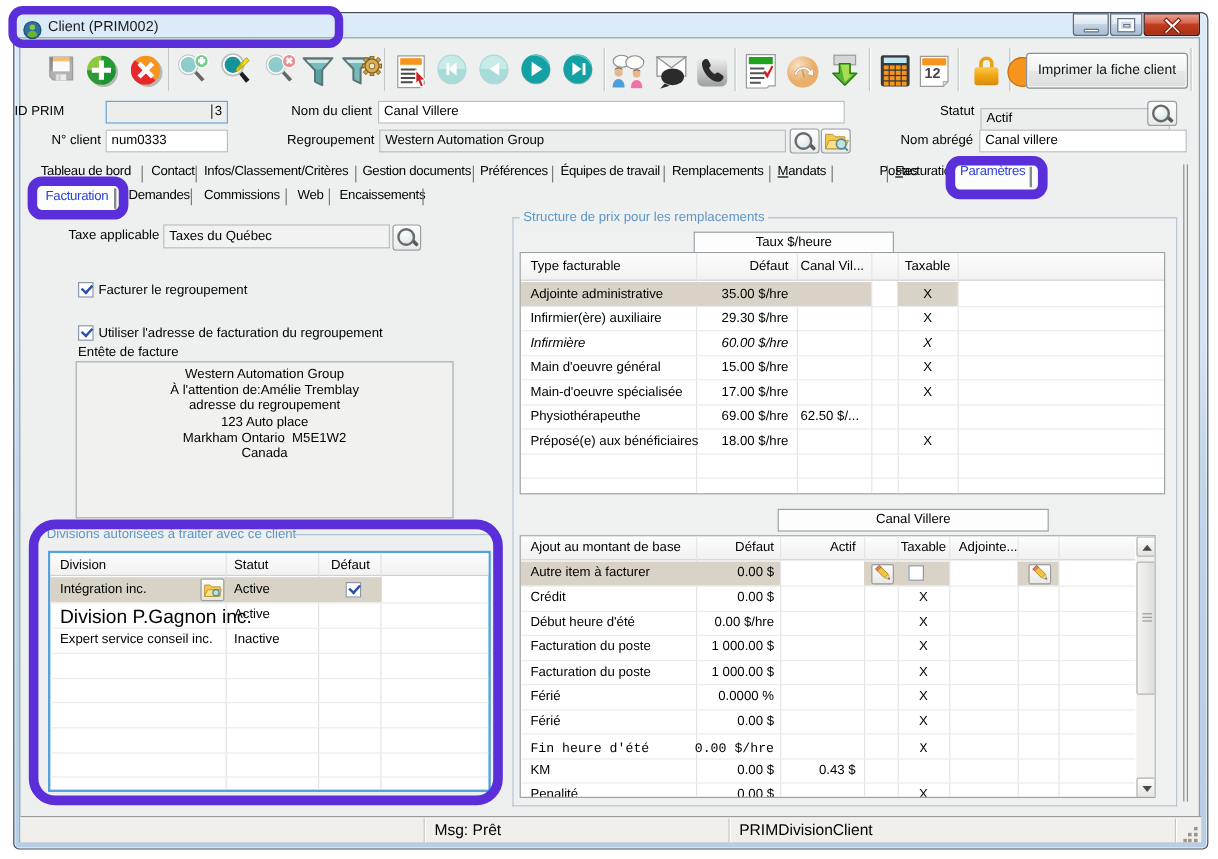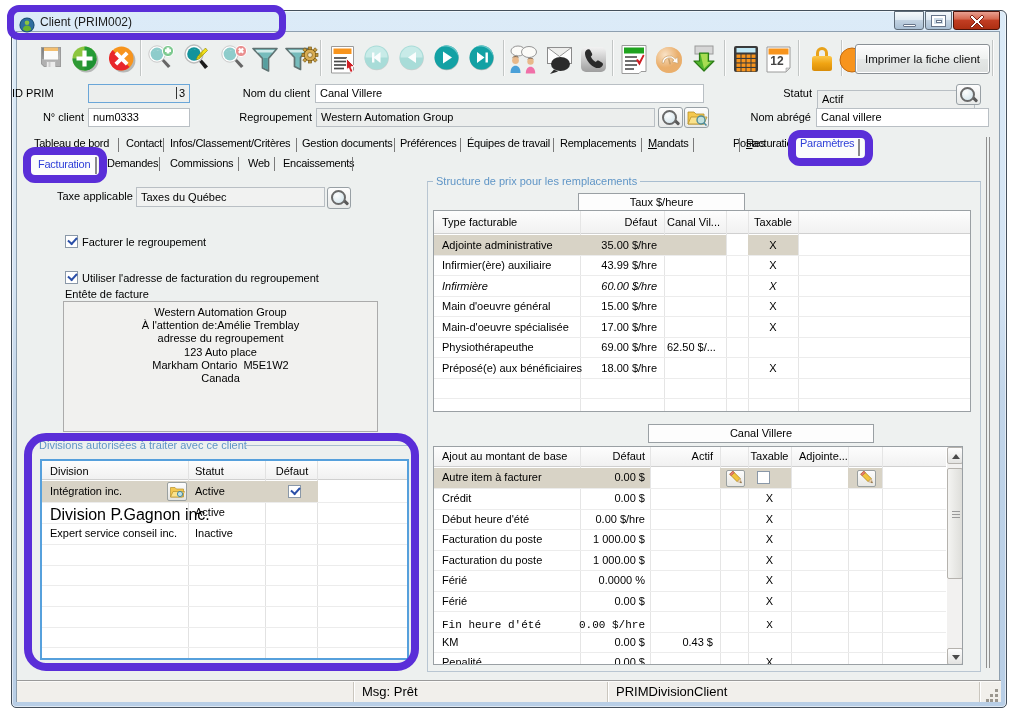--- a/index.html
+++ b/index.html
@@ -457,21 +457,21 @@
 
       <div class="abs" style="left:0;top:24px;width:292px;height:20px;background:#d8d3c6;"></div>
       <div class="abs" style="left:314px;top:24px;width:50px;height:20px;background:#d8d3c6;"></div>
       <div class="t1r" style="top:28px;">
           <span class="c1">Adjointe administrative</span>
           <span class="c2">35.00 $/hre</span>
           <span class="cx">X</span>
         </div>
       <div class="t1r" style="top:48px;">
           <span class="c1">Infirmier(ère) auxiliaire</span>
-          <span class="c2">43.99 $/hre</span>
+          <span class="c2">29.30 $/hre</span>
           <span class="cx">X</span>
         </div>
       <div class="t1r" style="top:69px;font-style:italic;">
           <span class="c1">Infirmière</span>
           <span class="c2">60.00 $/hre</span>
           <span class="cx">X</span>
         </div>
       <div class="t1r" style="top:89px;">
           <span class="c1">Main d'oeuvre général</span>
           <span class="c2">15.00 $/hre</span>

